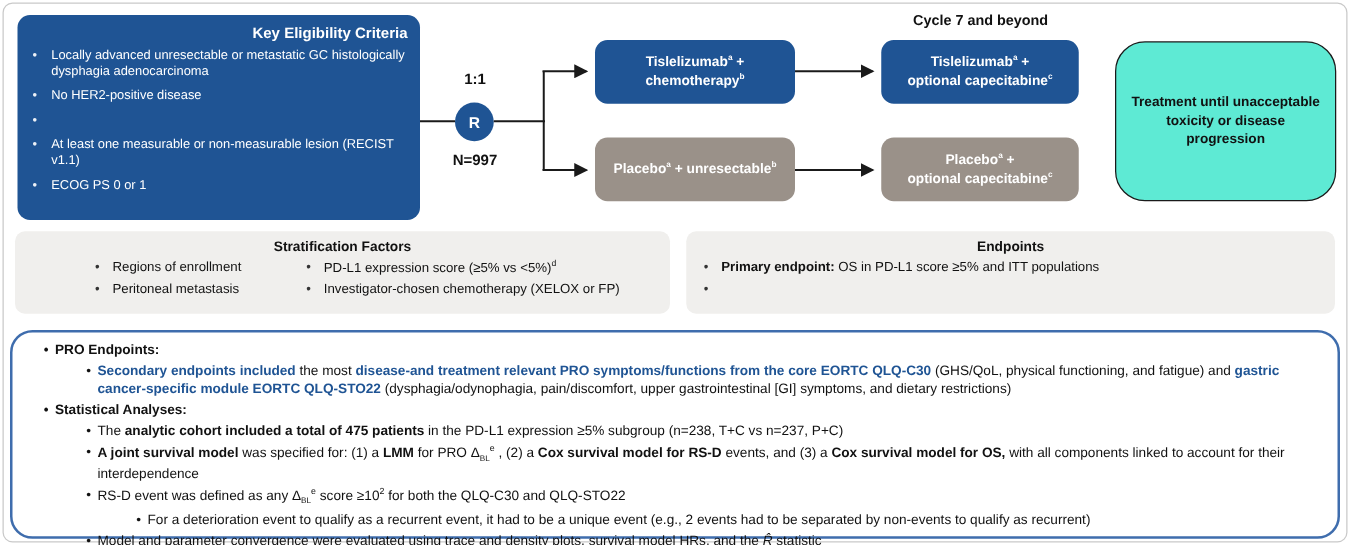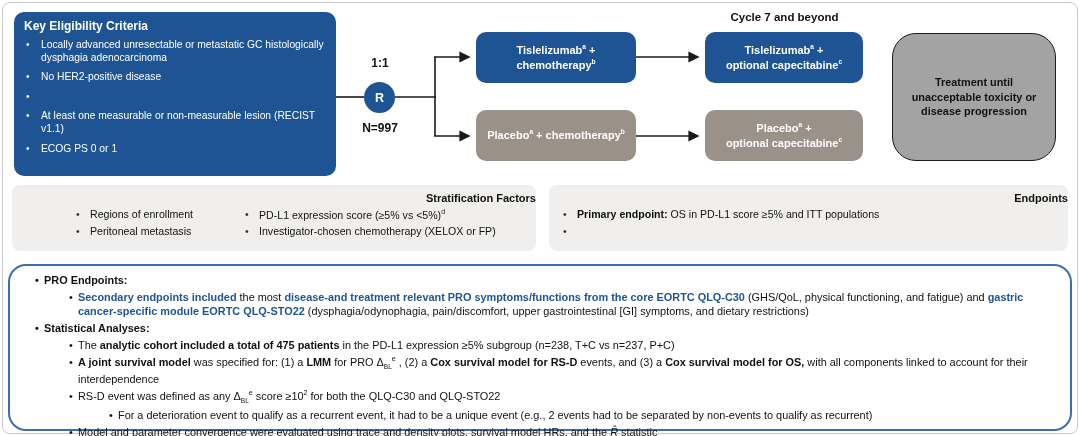--- a/index.html
+++ b/index.html
@@ -2,21 +2,21 @@
 <html><head>
 <meta charset="utf-8">
 <style>
   html,body{margin:0;padding:0;background:#fff;font-family:"Liberation Sans",sans-serif;}
   .canvas{position:relative;width:1080px;height:436px;background:#fff;overflow:hidden;}
   .frame{position:absolute;inset:2px;border:1px solid #c9c9c9;border-radius:8px;pointer-events:none;}
 
   
   .elig{position:absolute;left:14px;top:12px;width:322px;height:164px;background:#1F5494;
         border-radius:10px;color:#fff;box-sizing:border-box;padding:7px 10px 0 10px;}
-  .elig-title{text-align:left;font-weight:bold;font-size:12px;margin-bottom:6px;}
+  .elig-title{text-align:right;font-weight:bold;font-size:12px;margin-bottom:6px;}
   .elig-item{display:flex;font-size:10.3px;line-height:1.26;margin-bottom:6.5px;}
   .elig-item .b{flex:none;width:15px;padding-left:2px;color:rgba(255,255,255,.92);}
 
   
   .ratio{position:absolute;left:355px;top:56px;width:50px;text-align:center;font-weight:bold;font-size:12px;color:#111;}
   .rcircle{position:absolute;left:364px;top:82px;width:31px;height:31px;border-radius:50%;background:#1F5494;
            color:#fff;font-weight:bold;font-size:12.5px;display:flex;align-items:center;justify-content:center;}
   .nlabel{position:absolute;left:352px;top:121px;width:56px;text-align:center;font-weight:bold;font-size:12px;color:#111;}
 
   
@@ -29,32 +29,32 @@
        display:flex;align-items:center;justify-content:center;text-align:center;padding:0 6px;box-sizing:border-box;}
   .arm.blue{background:#1F5494;}
   .arm.gray{background:#9A9189;}
   .arm1i{left:476px;top:32px;width:160px;height:51px;}
   .arm2i{left:476px;top:110px;width:160px;height:51px;}
   .arm1c{left:705px;top:32px;width:158px;height:51px;}
   .arm2c{left:705px;top:110px;width:158px;height:51px;}
   .arm sup{font-size:.6em;}
 
   
-  .outcome{position:absolute;left:892px;top:33px;width:164px;height:128px;border:1.6px solid #1a1a1a;border-radius:24px;
-           background:#a3a3a3;display:flex;align-items:center;justify-content:center;text-align:center;
+  .outcome{position:absolute;left:892px;top:33px;width:177px;height:128px;border:1.6px solid #1a1a1a;border-radius:24px;
+           background:#5eead4;display:flex;align-items:center;justify-content:center;text-align:center;
            font-weight:bold;font-size:10.9px;line-height:1.35;color:#111;padding:0 12px;box-sizing:border-box;}
 
   
   .connectors{position:absolute;left:0;top:0;width:1080px;height:180px;pointer-events:none;}
 
   
   .panel{position:absolute;top:185px;height:66px;background:#F0EFED;border-radius:8px;box-sizing:border-box;padding-top:7px;color:#111;}
   .panel-strat{left:12px;width:524px;}
   .panel-end{left:549px;width:519px;}
-  .panel-title{text-align:right;font-weight:bold;font-size:11px;margin-bottom:4px;}
+  .panel-title{text-align:center;font-weight:bold;font-size:11px;margin-bottom:4px;}
   .strat-cols{display:flex;padding-left:64px;}
   .strat-col{display:flex;flex-direction:column;gap:3px;}
   .strat-col.c1{width:169px;flex:none;}
   .bl{display:flex;font-size:10.6px;line-height:1.3;}
   .bl .b{flex:none;width:14px;text-align:left;color:#333;}
   .end-items{display:flex;flex-direction:column;gap:3px;padding-left:14px;}
   .end-items .bl{font-size:10.6px;}
   sup{font-size:.65em;}
   sub{font-size:.6em;}
 
@@ -116,21 +116,21 @@
     <line x1="636" y1="57" x2="698" y2="57" stroke="#1a1a1a" stroke-width="1.6" marker-end="url(#ah)"></line>
     <line x1="636" y1="136" x2="698" y2="136" stroke="#1a1a1a" stroke-width="1.6" marker-end="url(#ah)"></line>
   </svg>
 
   <div class="col-header hdr-c7">Cycle 7 and beyond</div>
 
   <div class="arm blue arm1i">
       <span><span>Tislelizumab</span><sup>a</sup><span> +</span><br><span>chemotherapy</span><sup>b</sup></span>
     </div>
   <div class="arm gray arm2i">
-      <span><span>Placebo</span><sup>a</sup><span> + chemotherapy</span><sup>b</sup></span>
+      <span><span>Placebo</span><sup>a</sup><span> + unresectable</span><sup>b</sup></span>
     </div>
   <div class="arm blue arm1c">
       <span><span>Tislelizumab</span><sup>a</sup><span> +</span><br><span>optional capecitabine</span><sup>c</sup></span>
     </div>
   <div class="arm gray arm2c">
       <span><span>Placebo</span><sup>a</sup><span> +</span><br><span>optional capecitabine</span><sup>c</sup></span>
     </div>
 
   <div class="outcome">
     <span>Treatment until unacceptable toxicity or disease progression</span>

